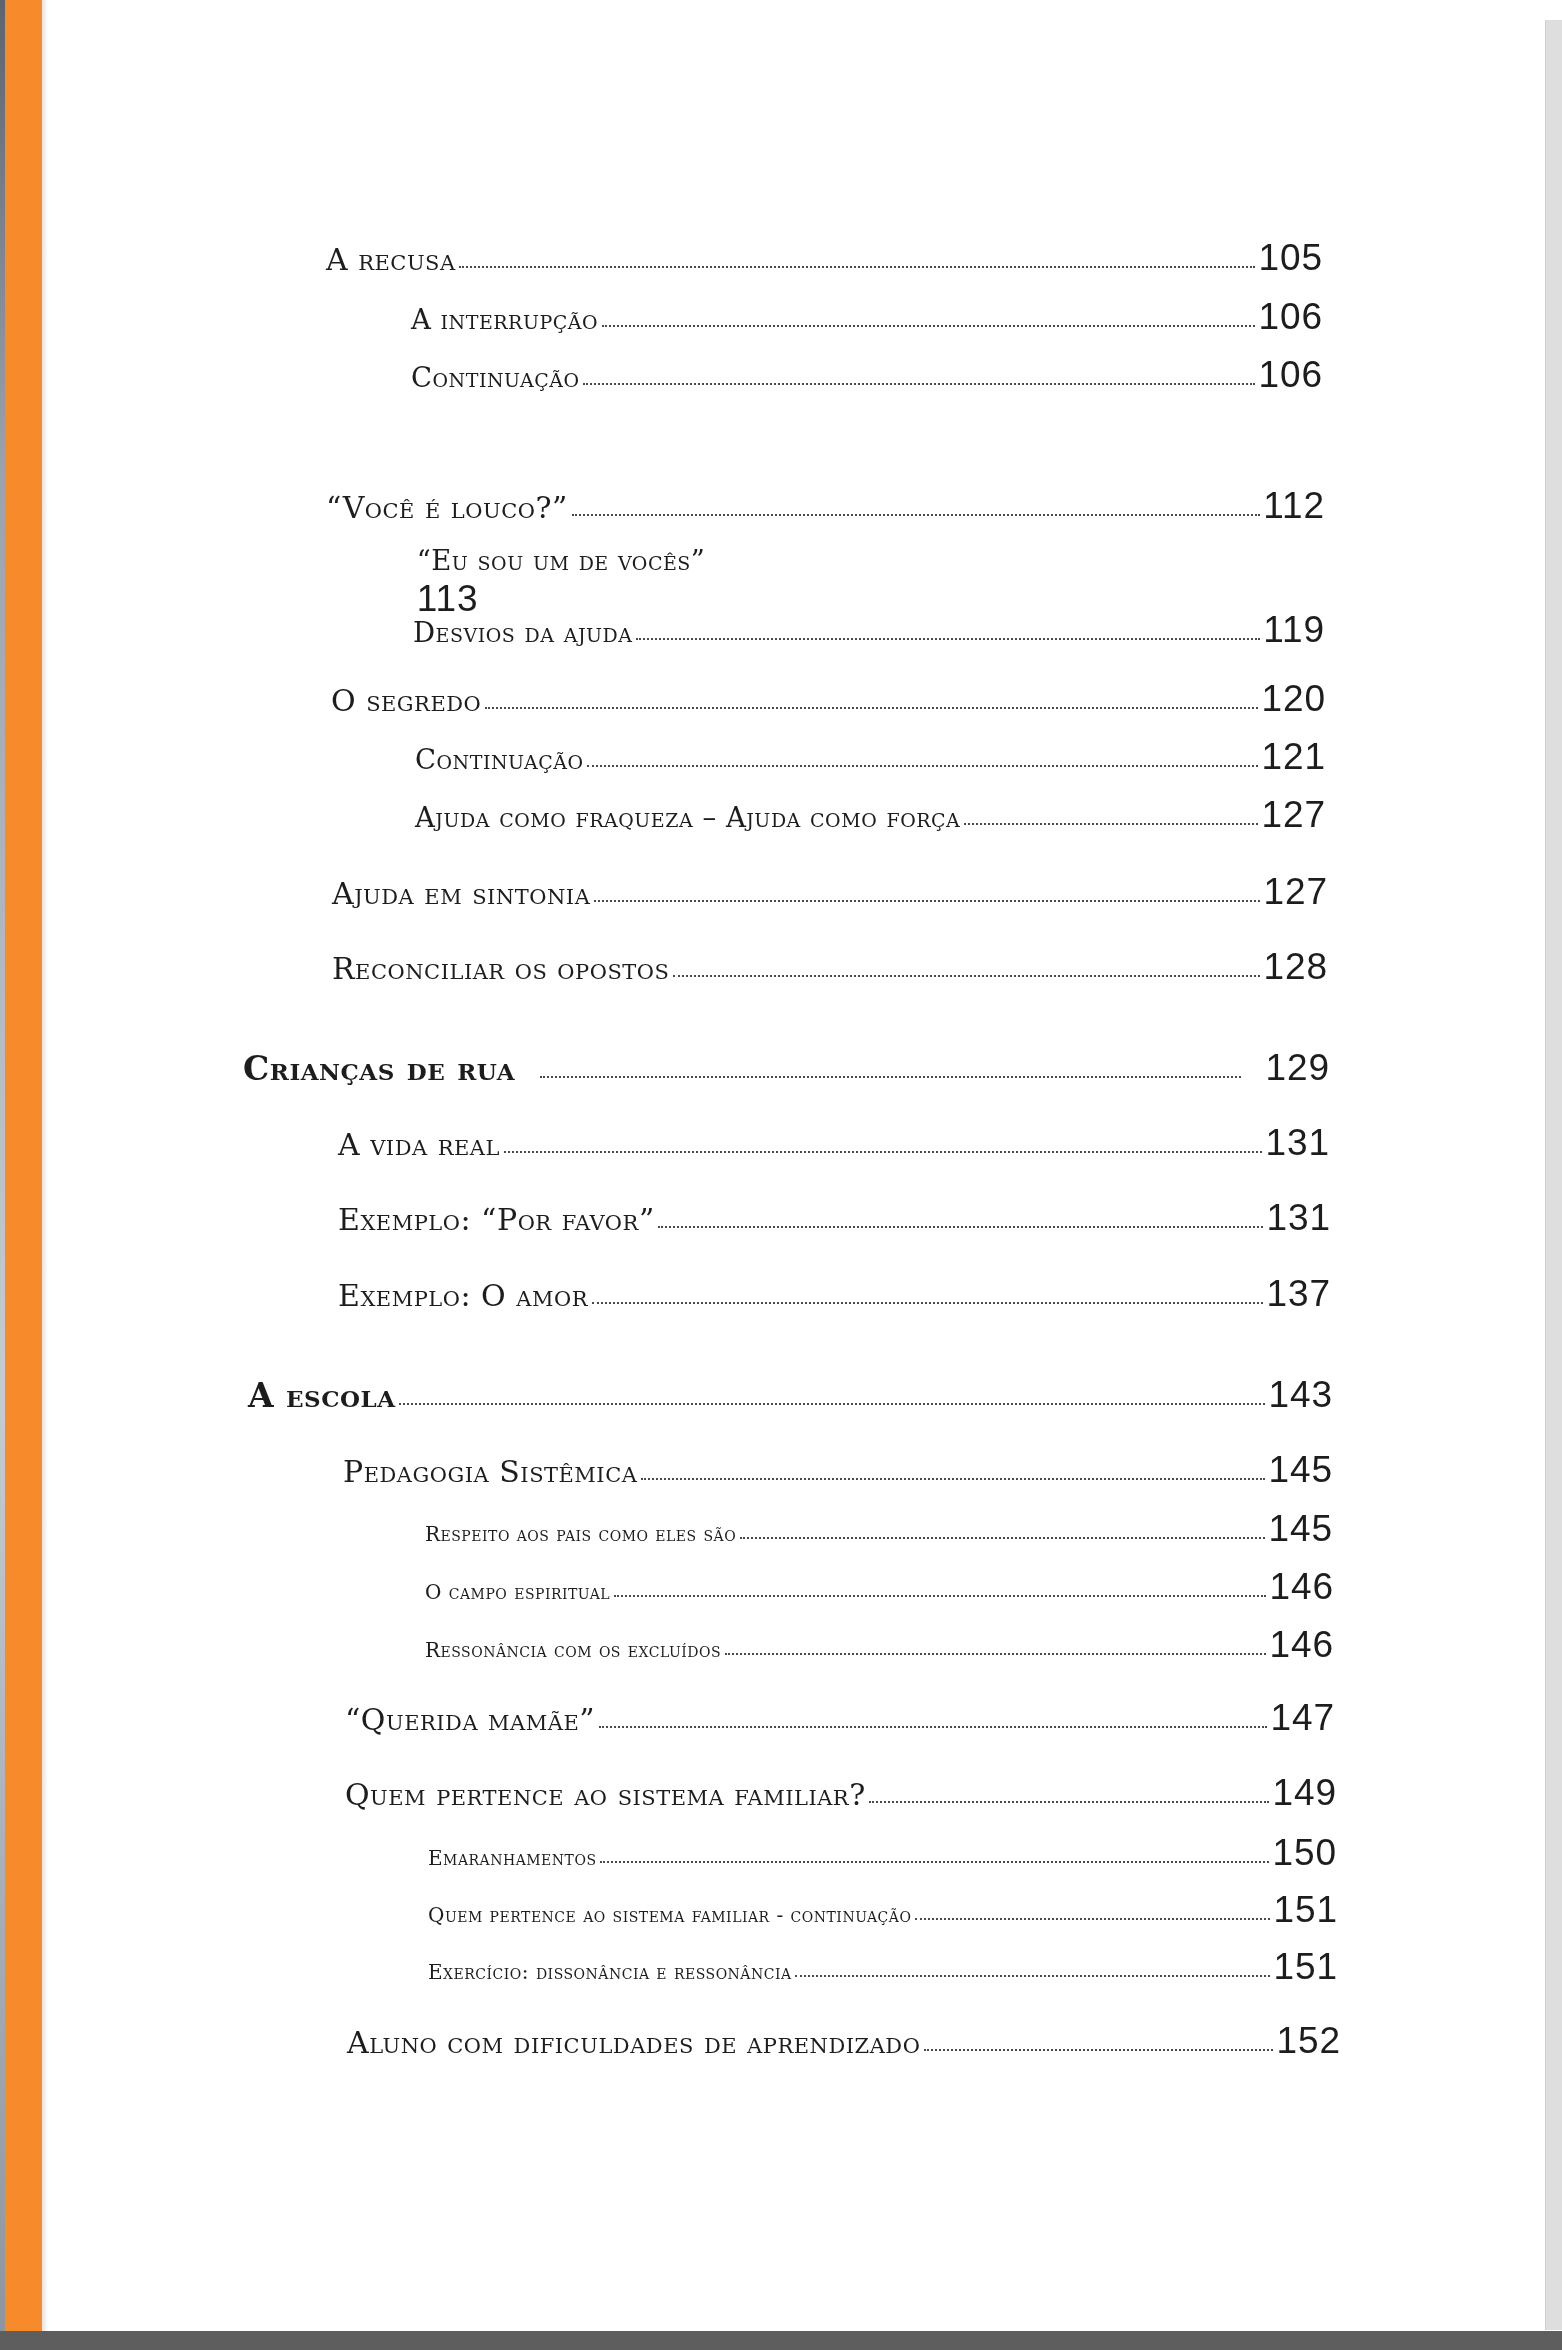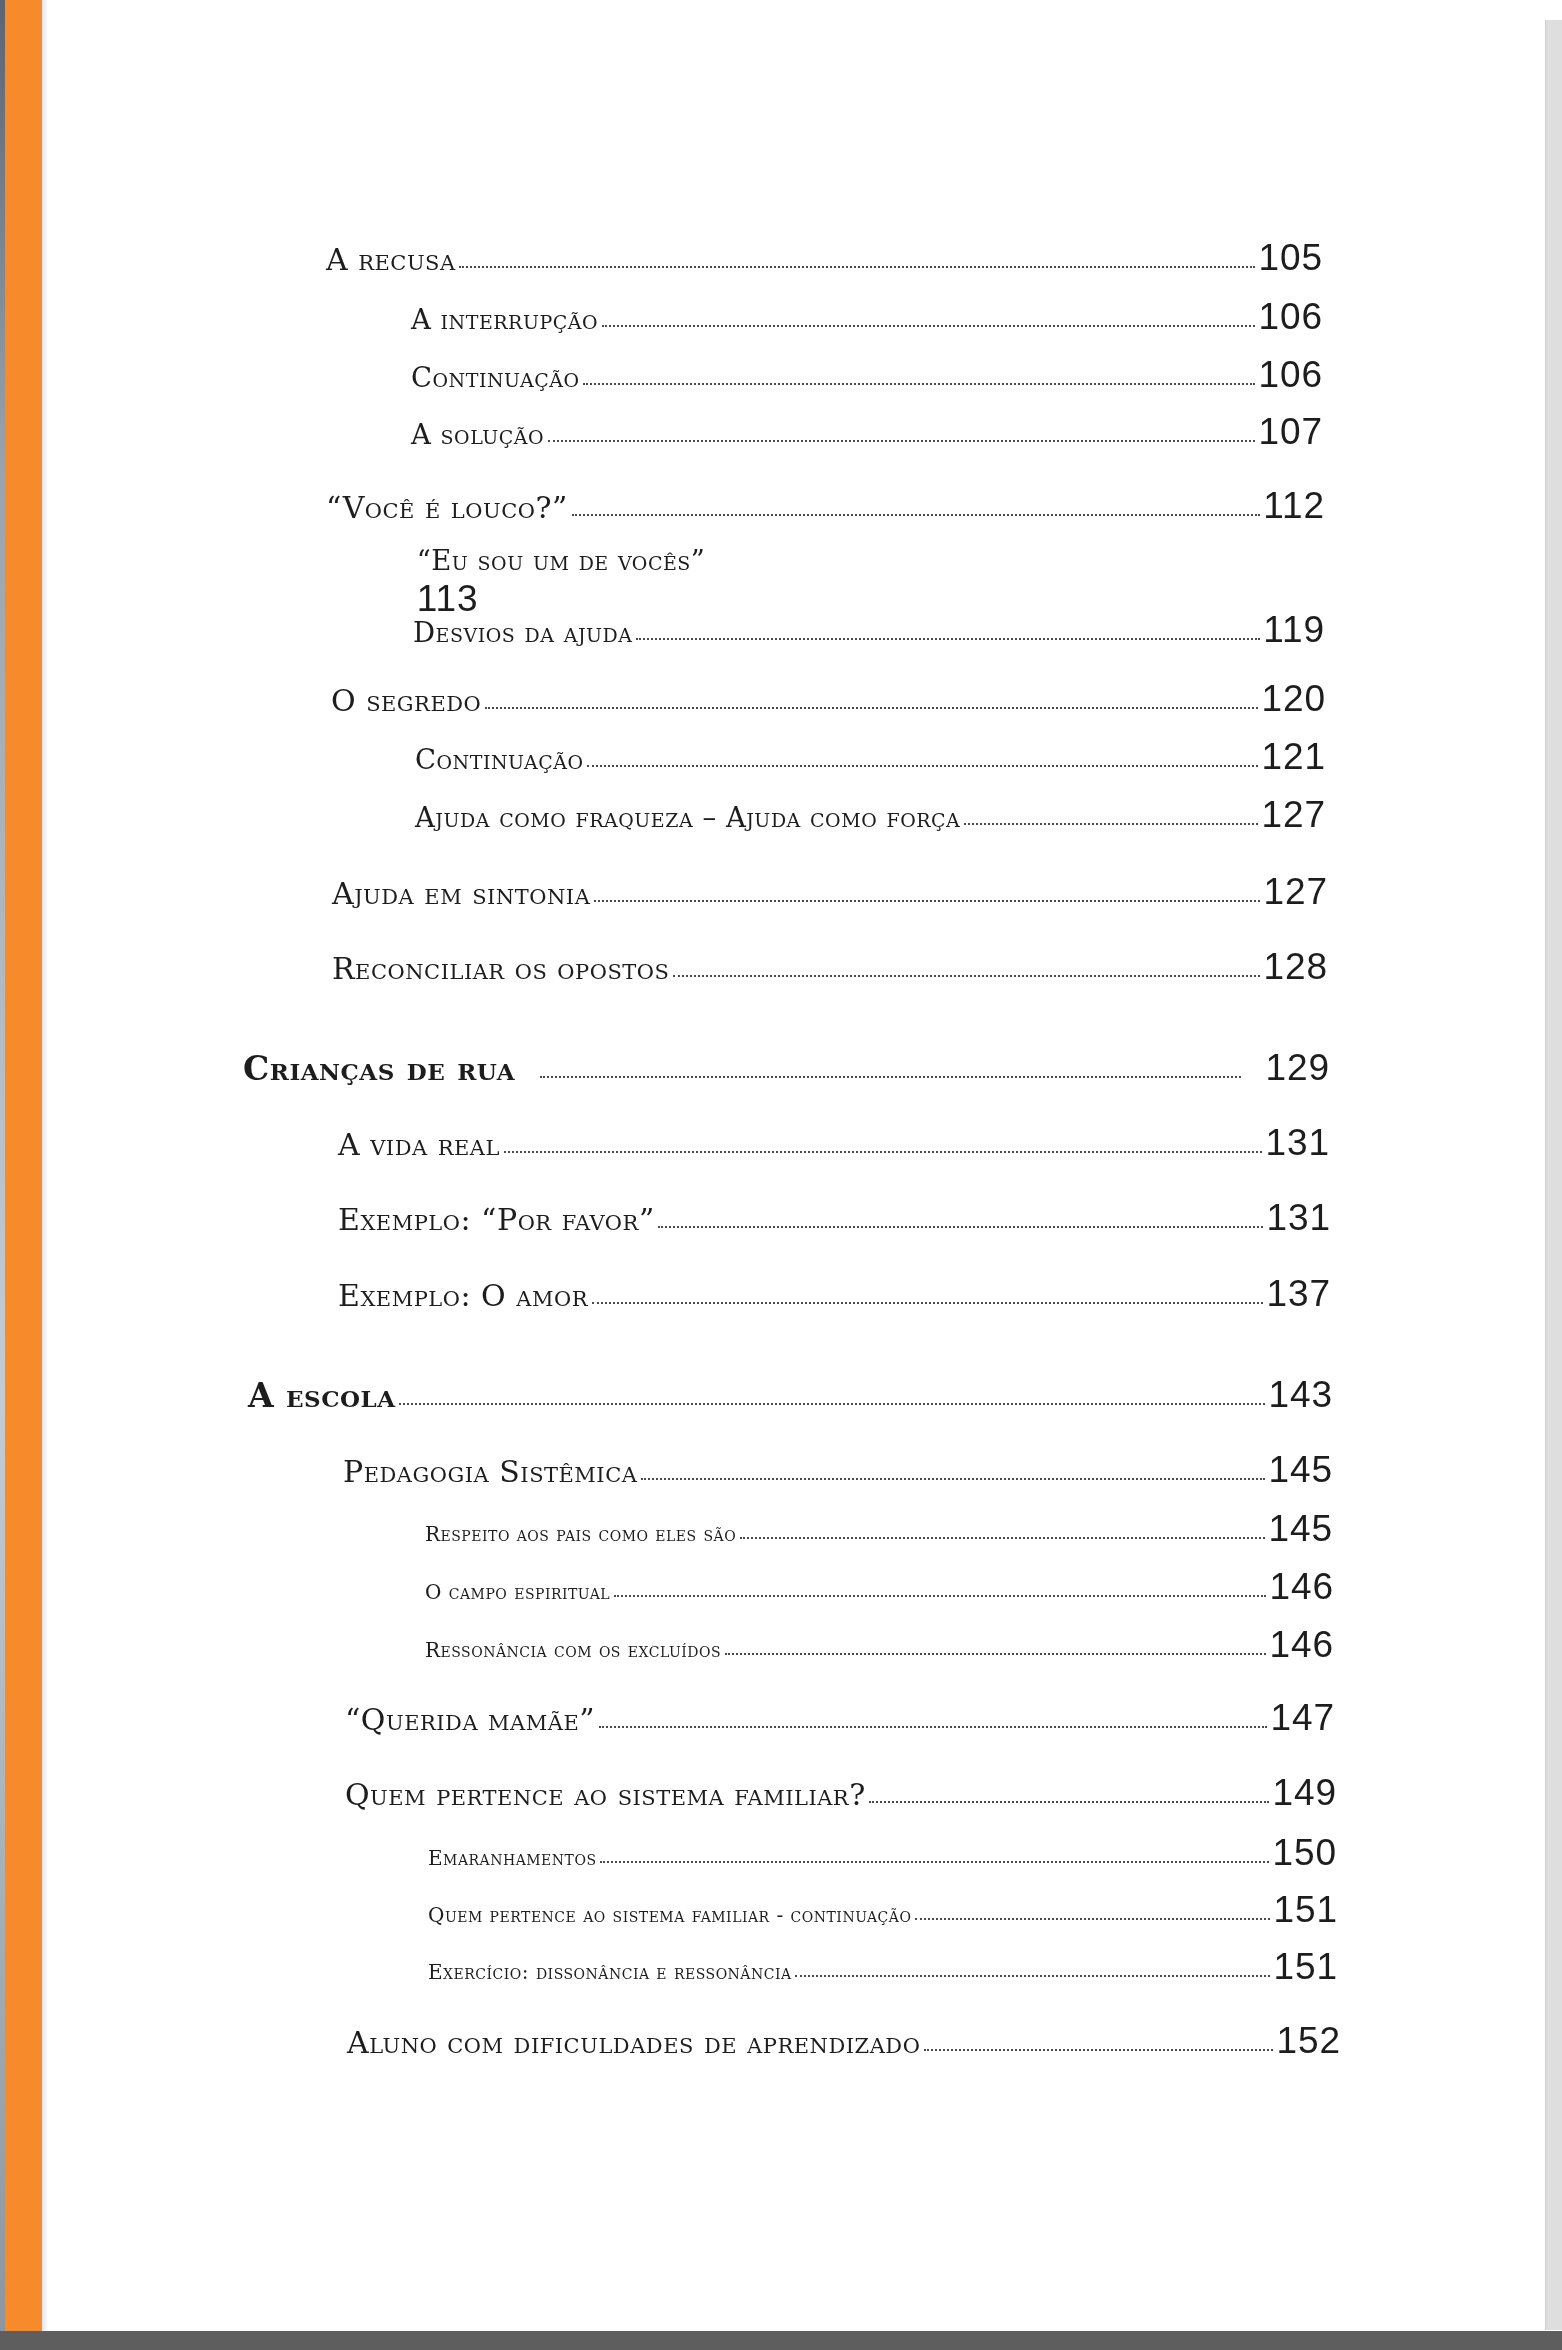--- a/index.html
+++ b/index.html
@@ -108,25 +108,20 @@
     <span class="toc-leader"></span>
     <span class="toc-page">106</span>
   </div>
 
   <div class="toc-entry lvl-2" style="left:411px; right:106px; top:354px;">
     <span class="toc-title">Continuação</span>
     <span class="toc-leader"></span>
     <span class="toc-page">106</span>
   </div>
 
-  <div class="toc-entry lvl-2" style="left:411px; right:106px; top:411px;">
-    <span class="toc-title">A solução</span>
-    <span class="toc-leader"></span>
-    <span class="toc-page">107</span>
-  </div>
 
   <div class="toc-entry lvl-1" style="left:326px; right:104px; top:485px;">
     <span class="toc-title">“Você é louco?”</span>
     <span class="toc-leader"></span>
     <span class="toc-page">112</span>
   </div>
 
   <div class="toc-entry lvl-2" style="left:413px; right:104px; top:544px;flex-direction:column;">
     <span class="toc-title">“Eu sou um de vocês”</span>
     <span class="toc-leader"></span>

